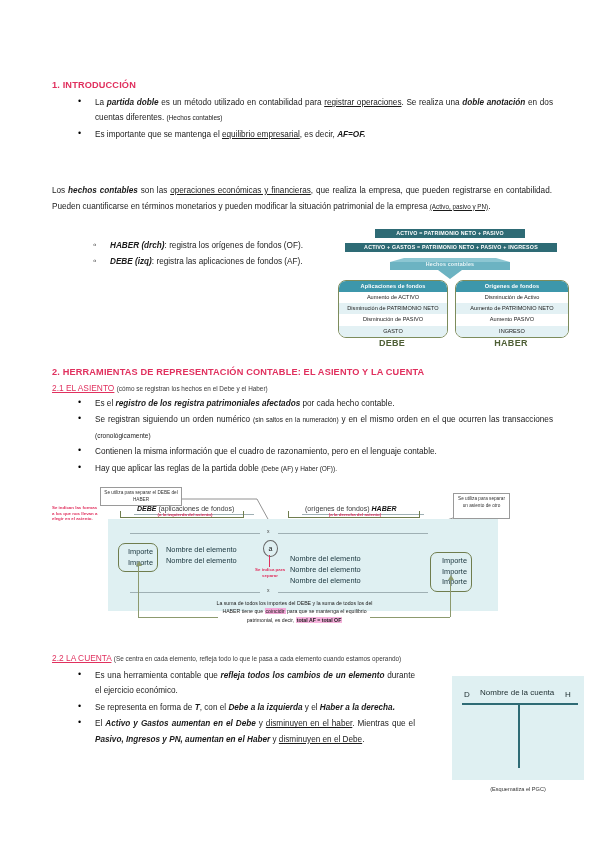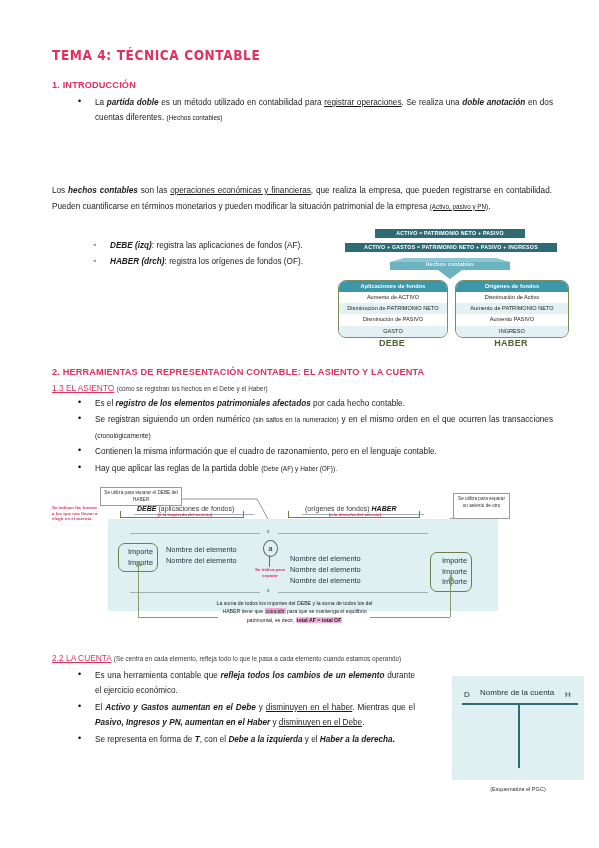--- a/index.html
+++ b/index.html
@@ -146,33 +146,33 @@
   .tcap{
     position:absolute;left:452px;top:786px;width:132px;
     font-size:5.6px;text-align:center;color:#333;
   }
 </style>
 </head>
 <body>
 
 <div class="page">
 
-  <div class="doc-title">TEMA 4: TÉCNICA CONTABLE</div>
 
   <div class="h2" style="top:80px;">1. INTRODUCCIÓN</div>
 
   <ul class="bul" id="s1-bullets" style="left:95px;top:95px;width:458px;">
       <li>La <b>partida doble</b> es un método utilizado en contabilidad para <span class="u">registrar operaciones</span>. Se realiza una <b>doble anotación</b> en dos cuentas diferentes. <span class="sm">(Hechos contables)</span></li>
+      <li>Es importante que se mantenga el <span class="u">equilibrio empresarial</span>, es decir, <b>AF=OF.</b></li>
     </ul>
 
   <div class="para" id="s1-para" style="left:52px;top:183px;width:500px;">Los <b>hechos contables</b> son las <span class="u">operaciones económicas y financieras</span>, que realiza la empresa, que pueden registrarse en contabilidad. Pueden cuantificarse en términos monetarios y pueden modificar la situación patrimonial de la empresa <span class="smu">(Activo, pasivo y PN)</span>.</div>
 
   <ul class="cir" id="s1-sub" style="left:110px;top:238px;width:260px;">
+      <li><b>HABER (drch)</b>: registra los orígenes de fondos (OF).</li>
       <li><b>DEBE (izq)</b>: registra las aplicaciones de fondos (AF).</li>
-      <li><b>HABER (drch)</b>: registra los orígenes de fondos (OF).</li>
     </ul>
 
 
   <div>
     <div class="eqbox" style="left:375px;top:229px;width:150px;">ACTIVO = PATRIMONIO NETO + PASIVO</div>
     <div class="eqbox" style="left:345px;top:243px;width:212px;">ACTIVO + GASTOS = PATRIMONIO NETO + PASIVO + INGRESOS</div>
 
     <div class="arrow-band" style="left:390px;top:258px;width:120px;height:22px;">
       <svg width="120" height="22" viewBox="0 0 120 22" style="position:absolute;left:0;top:0;">
         <polygon points="0,4 120,4 120,12 72,12 60,21 48,12 0,12" fill="#6cb3c2"></polygon>
@@ -200,26 +200,26 @@
           <div class="rw">Aumento PASIVO</div>
           <div class="rw">INGRESO</div>
         </div>
     </div>
     <div class="dh-foot" style="left:455px;top:338px;width:112px;">HABER</div>
   </div>
 
   <div class="h2" style="top:367px;width:510px;">2. HERRAMIENTAS DE REPRESENTACIÓN CONTABLE: EL ASIENTO Y LA CUENTA</div>
 
   <div class="h3" style="top:383px;">
-    <span class="u">1.3 EL ASIENTO</span>
+    <span class="u">2.1 EL ASIENTO</span>
     <span class="note">(cómo se registran los hechos en el Debe y el Haber)</span>
   </div>
 
   <ul class="bul" id="s21-bullets" style="left:95px;top:396px;width:458px;">
-      <li>Es el <b>registro de los elementos patrimoniales afectados</b> por cada hecho contable.</li>
+      <li>Es el <b>registro de los registra patrimoniales afectados</b> por cada hecho contable.</li>
       <li>Se registran siguiendo un orden numérico <span class="sm">(sin saltos en la numeración)</span> y en el mismo orden en el que ocurren las transacciones <span class="sm">(cronológicamente)</span></li>
       <li>Contienen la misma información que el cuadro de razonamiento, pero en el lenguaje contable.</li>
       <li>Hay que aplicar las reglas de la partida doble <span class="sm">(Debe (AF) y Haber (OF)).</span></li>
     </ul>
 
   <div class="asiento">
 
     <div class="callout" style="left:48px;top:0px;width:82px;height:19px;">Se utiliza para separar el DEBE del HABER</div>
     <div class="callout" style="left:401px;top:6px;width:57px;height:26px;">Se utiliza para separar un asiento de otro</div>
 
@@ -290,22 +290,22 @@
     <div class="sumcap" style="left:160px;top:112px;width:165px;" id="sumcap">La suma de todos los importes del DEBE y la suma de todos los del HABER tiene que <span class="hl">coincidir</span> para que se mantenga el equilibrio patrimonial, es decir, <span class="hl2">total AF = total OF</span></div>
   </div>
 
   <div class="h3" style="top:653px;width:510px;">
     <span class="u">2.2 LA CUENTA</span>
     <span class="note">(Se centra en cada elemento, refleja todo lo que le pasa a cada elemento cuando estamos operando)</span>
   </div>
 
   <ul class="bul" id="s22-bullets" style="left:95px;top:668px;width:320px;">
       <li>Es una herramienta contable que <b>refleja todos los cambios de un elemento</b> durante el ejercicio económico.</li>
+      <li>Se representa en forma de <b>T</b>, con el <b>Debe a la izquierda</b> y el <b>Haber a la derecha.</b></li>
       <li>El <b>Activo y Gastos aumentan en el Debe</b> y <span class="u">disminuyen en el haber</span>. Mientras que el <b>Pasivo, Ingresos y PN, aumentan en el Haber</b> y <span class="u">disminuyen en el Debe</span>.</li>
-      <li>Se representa en forma de <b>T</b>, con el <b>Debe a la izquierda</b> y el <b>Haber a la derecha.</b></li>
     </ul>
 
   <div class="tacc">
     <div class="lbl" style="left:12px;top:14px;">D</div>
     <div class="lbl" style="left:28px;top:12px;">Nombre de la cuenta</div>
     <div class="lbl" style="left:113px;top:14px;">H</div>
     <div class="tline" style="left:10px;top:27px;width:116px;height:1.6px;"></div>
     <div class="tline" style="left:66px;top:27px;width:1.6px;height:65px;"></div>
   </div>
   <div class="tcap">(Esquematiza el PGC)</div>

